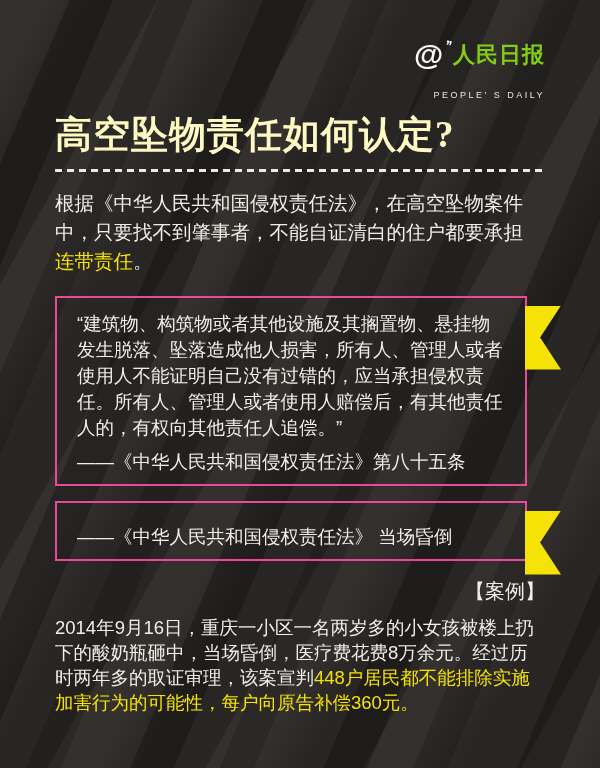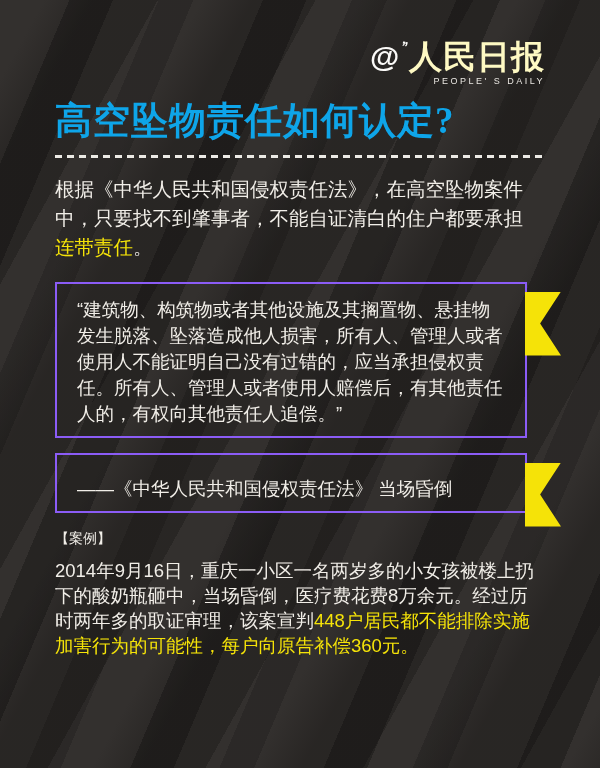--- a/index.html
+++ b/index.html
@@ -32,55 +32,55 @@
   .logo-top { display: flex; align-items: center; justify-content: flex-end; }
   .logo-at {
     font-size: 30px; font-weight: bold; color: #fbfaf8;
     position: relative; margin-right: 4px;
   }
   .logo-ticks {
     font-size: 15px; font-weight: bold; color: #fbfaf8;
     position: relative; top: -10px; left: -2px; transform: rotate(12deg);
     letter-spacing: -1px;
   }
-  .logo-name { font-size: 33px; font-weight: bold; color: #fef9c3; letter-spacing: 1px; }
-  .logo-sub { font-size: 9px; letter-spacing: 2.5px; color: #e9e6e1; margin-top: 4px; }
+  .logo-name { font-size: 22px; font-weight: bold; color: #84cc16; letter-spacing: 1px; }
+  .logo-sub { font-size: 9px; letter-spacing: 2.5px; color: #e9e6e1; margin-top: 21px; }
   
   .title {
     font-family: "Liberation Serif", "DejaVu Serif", serif;
-    font-size: 37px; font-weight: bold; color: #0ea5e9;
+    font-size: 37px; font-weight: bold; color: #fef9c3;
     margin: 6px 0 12px 0; letter-spacing: 1px; line-height: 1.15;
   }
   .dashed {
     height: 3px; width: 100%;
     background: repeating-linear-gradient(90deg,
       #eceae5 0 7px, rgba(0,0,0,0) 7px 12px);
     margin-bottom: 17px;
   }
   
   .intro { margin: 0 5px 20px 0; font-size: 19.5px; line-height: 29px; }
   .hl { color: #f5e308; }
   
   .quote-box {
     position: relative;
     width: 472px; box-sizing: border-box;
-    border: 2px solid #8b5cf6;
+    border: 2px solid #ec4899;
     padding: 13px 20px 9px 20px;
     margin-bottom: 15px;
   }
   .ribbon {
     position: absolute; top: 8px; right: -36px;
     width: 36px; height: 64px;
     background: #f5e308;
     clip-path: polygon(0 0, 100% 0, 42% 50%, 100% 100%, 0 100%);
   }
   .quote-text { margin: 0; font-size: 18.5px; line-height: 26px; }
   .quote-source { margin: 8px 0 0 0; font-size: 18.5px; line-height: 26px; }
   
-  .case-label { font-size: 14px; margin: 2px 0 10px 0; }
+  .case-label { font-size: 20px; margin: 2px 0 10px 0; text-align: right; }
   .case-text { margin: 0; font-size: 18.5px; line-height: 25px; }
 </style>
 </head>
 <body>
 
 <div class="poster">
   <div class="texture"></div>
   <div class="content">
 
     <div class="logo">
@@ -93,20 +93,21 @@
     </div>
 
     <h1 class="title">高空坠物责任如何认定?</h1>
     <div class="dashed"></div>
 
     <p class="intro"><span>根据《中华人民共和国侵权责任法》，在高空坠物案件中，只要找不到肇事者，不能自证清白的住户都要承担</span><span class="hl">连带责任</span><span>。</span></p>
 
     <div class="quote-box">
       <div class="ribbon"></div>
       <p class="quote-text">“建筑物、构筑物或者其他设施及其搁置物、悬挂物发生脱落、坠落造成他人损害，所有人、管理人或者使用人不能证明自己没有过错的，应当承担侵权责任。所有人、管理人或者使用人赔偿后，有其他责任人的，有权向其他责任人追偿。”</p>
+      <p class="quote-source">——《中华人民共和国侵权责任法》第八十五条</p>
     </div>
 
     <div class="quote-box">
       <div class="ribbon"></div>
       <p class="quote-source">——《中华人民共和国侵权责任法》 当场昏倒</p>
     </div>
 
     <div class="case-label">【案例】</div>
     <p class="case-text"><span>2014年9月16日，重庆一小区一名两岁多的小女孩被楼上扔下的酸奶瓶砸中，当场昏倒，医疗费花费8万余元。经过历时两年多的取证审理，该案宣判</span><span class="hl">448户居民都不能排除实施加害行为的可能性，每户向原告补偿360元。</span><span></span></p>
 

